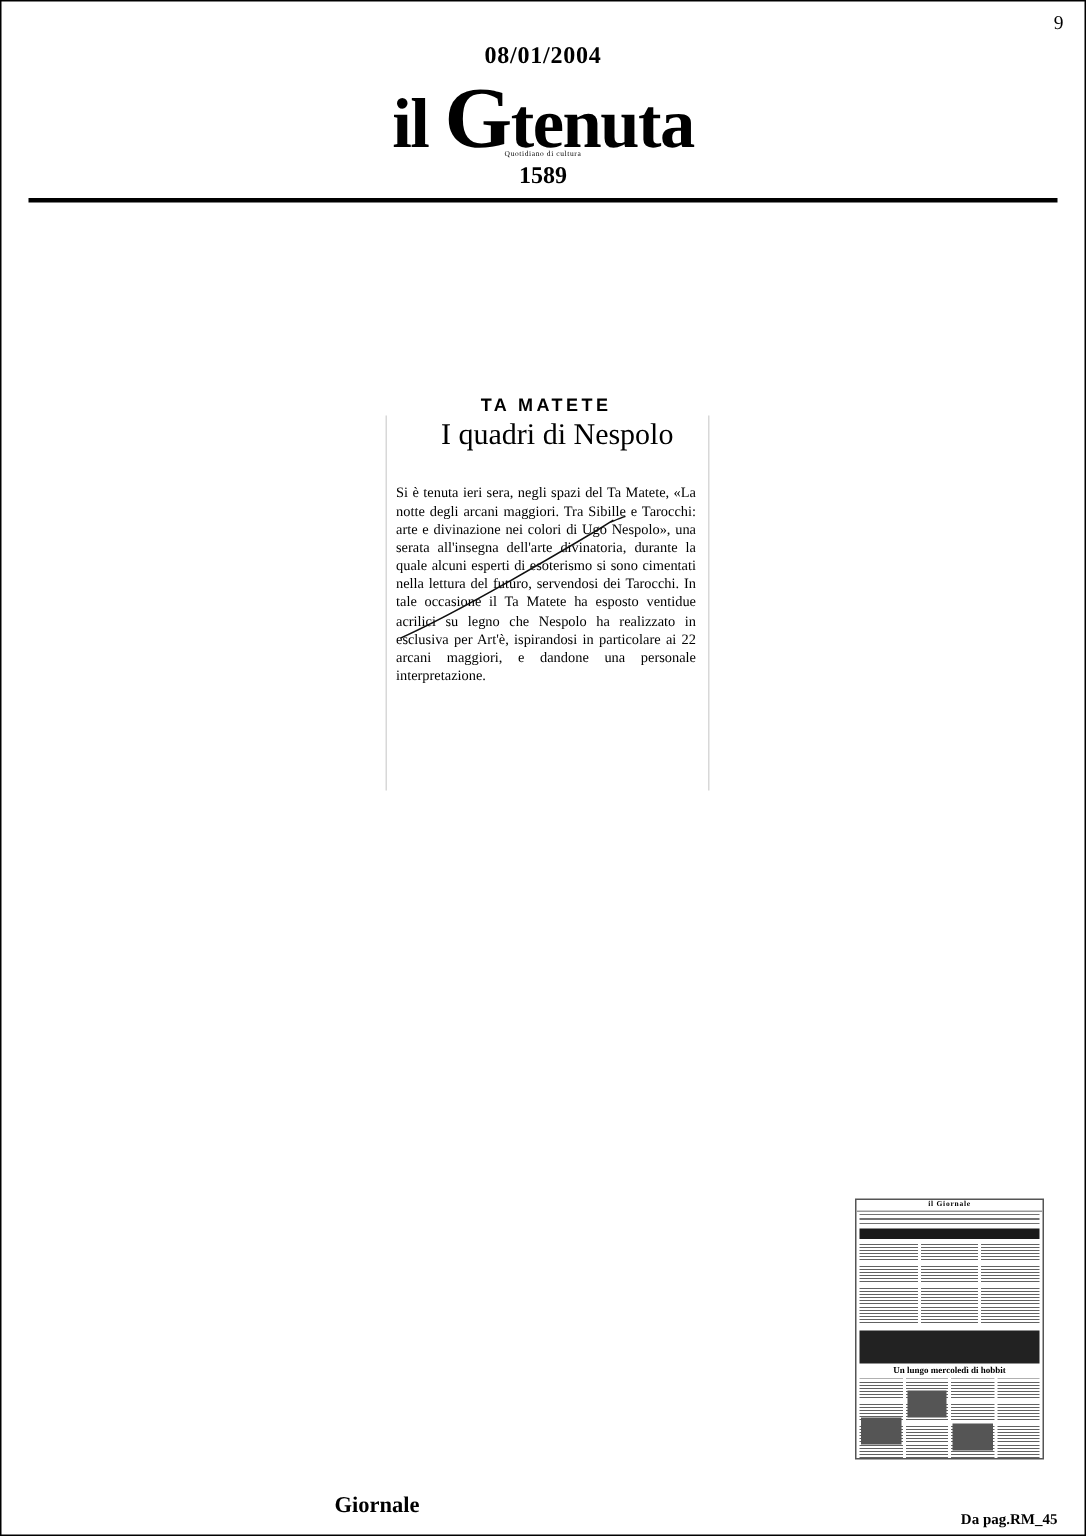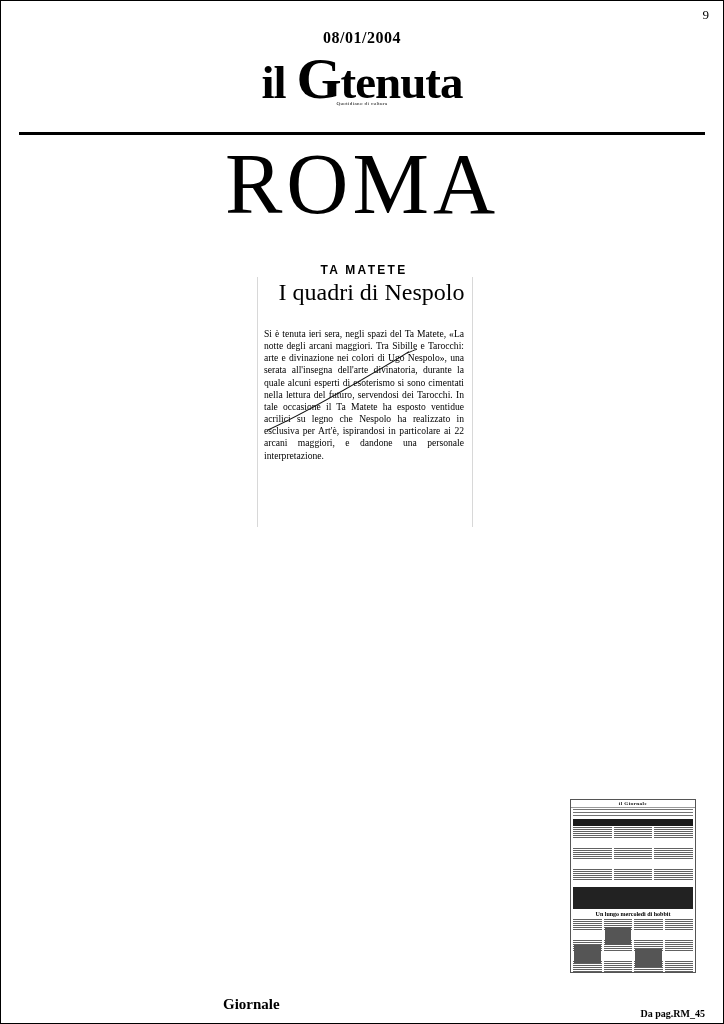--- a/index.html
+++ b/index.html
@@ -101,21 +101,21 @@
   .kicker {
     text-align: center;
     font-family: Liberation Sans, sans-serif;
     font-weight: bold;
     font-size: 12px;
     letter-spacing: 2.3px;
     margin: 0 0 2px 0;
   }
   .headline {
     text-align: center;
-    font-size: 24px;
+    font-size: 20px;
     line-height: 1.12;
     font-family: "Liberation Serif", serif;
     margin: 0;
     padding-left: 15px;
   }
   .headline .l2 { display: block; }
 
   .body-wrap {
     position: relative;
     margin: 22px 0 0 0;
@@ -242,25 +242,25 @@
 <body>
 
 <div class="page">
 
   <div class="page-number">9</div>
 
   <div class="masthead">
     <div class="date">08/01/2004</div>
     <div class="logo"><span>il </span><span class="big">G</span><span>tenuta</span></div>
     <div class="subtitle">Quotidiano di cultura</div>
+    <div class="issue">1589</div>
   </div>
 
   <div class="rule"></div>
 
-  <div class="section-title">ROMA</div>
 
   <div class="clip-edge"></div>
 
   <div class="clipping">
     <div class="kicker">TA MATETE</div>
     <div class="headline">
       <span>I quadri di Nespolo</span>
     </div>
     <div class="body-wrap">
       <div class="body-text">

